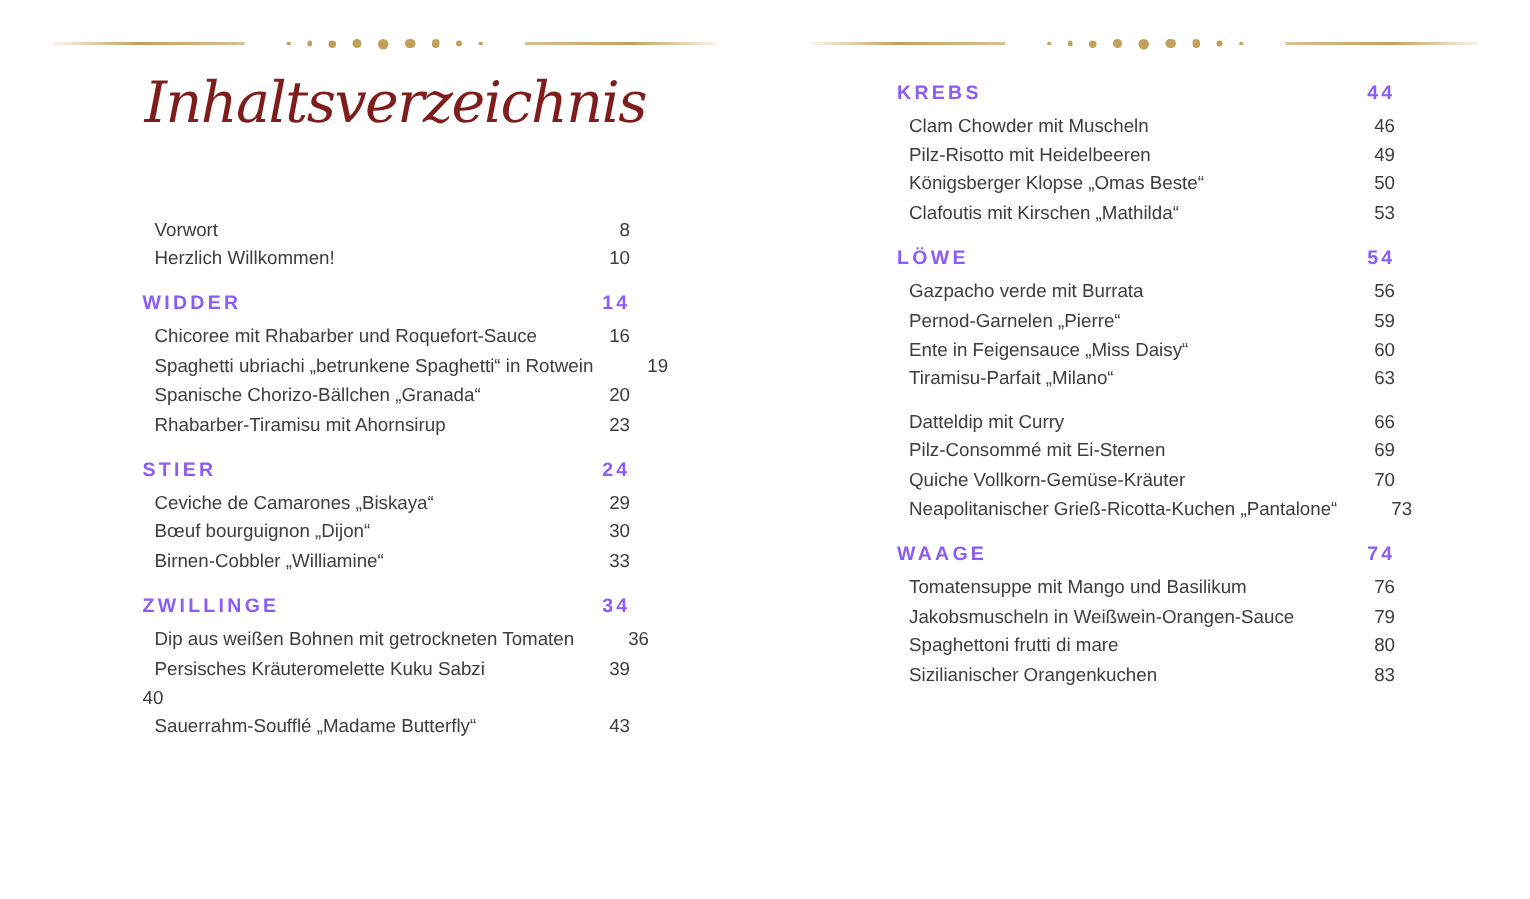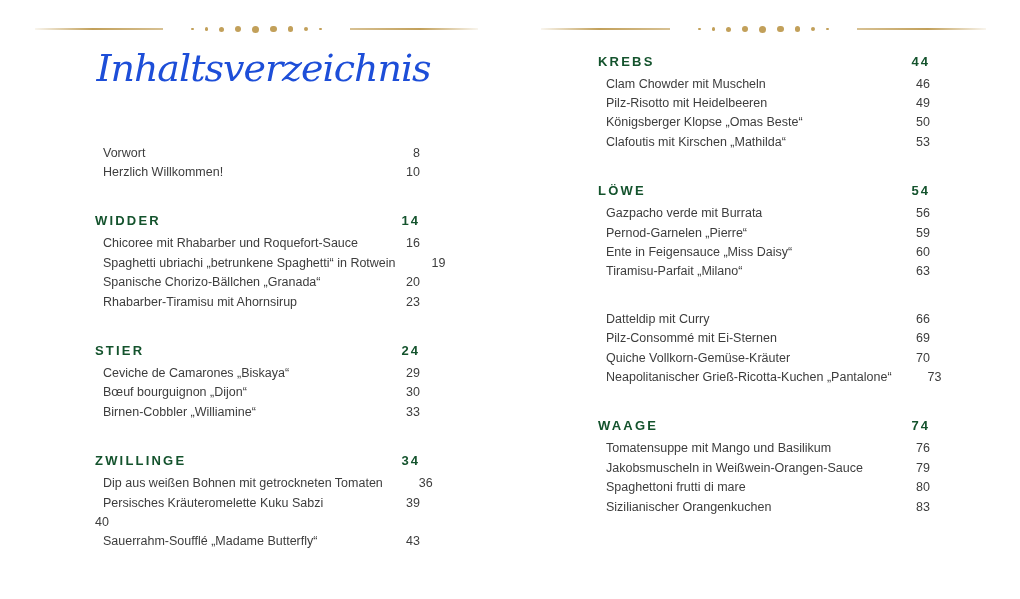--- a/index.html
+++ b/index.html
@@ -32,37 +32,37 @@
   .d7 { width:5.5px; height:5.5px; }
   .d8 { width:4px;   height:4px; }
   .d9 { width:2.5px; height:2.5px; }
 
   .script-title {
     position:absolute; top:46px; left:0; right:-14px;
     margin:0; text-align:center;
     font-family:"DejaVu Serif", serif;
     font-style:italic; font-weight:400;
     font-size:38px; letter-spacing:-1px;
-    color:#1d4ed8;
+    color:#7f1d1d;
   }
 
   .toc { position:absolute; }
   .toc-left  { top:143px; left:60px; right:58px; }
   .toc-right { top:50px;  left:57px; right:56px; }
 
   .row { display:flex; justify-content:space-between; align-items:center;
          height:19.4px; font-size:12.5px;gap:36px; }
   .row .lbl { padding-left:8px; white-space:nowrap; }
   .row .num { text-align:right; }
 
-  .section { margin-top:28px; }
+  .section { margin-top:9px; }
   .section-header { display:flex; justify-content:space-between; align-items:center;
                     height:22px; margin-bottom:2px;
                     font-size:13px; font-weight:bold; letter-spacing:2.2px;
-                    color:#14532d; }
+                    color:#8b5cf6; }
   .section-header .num { letter-spacing:2px; }
 </style>
 </head>
 <body>
 
 <section class="page page-left">
 
   <div class="ornament">
     <span class="orn-line"></span>
     <span class="dots">

